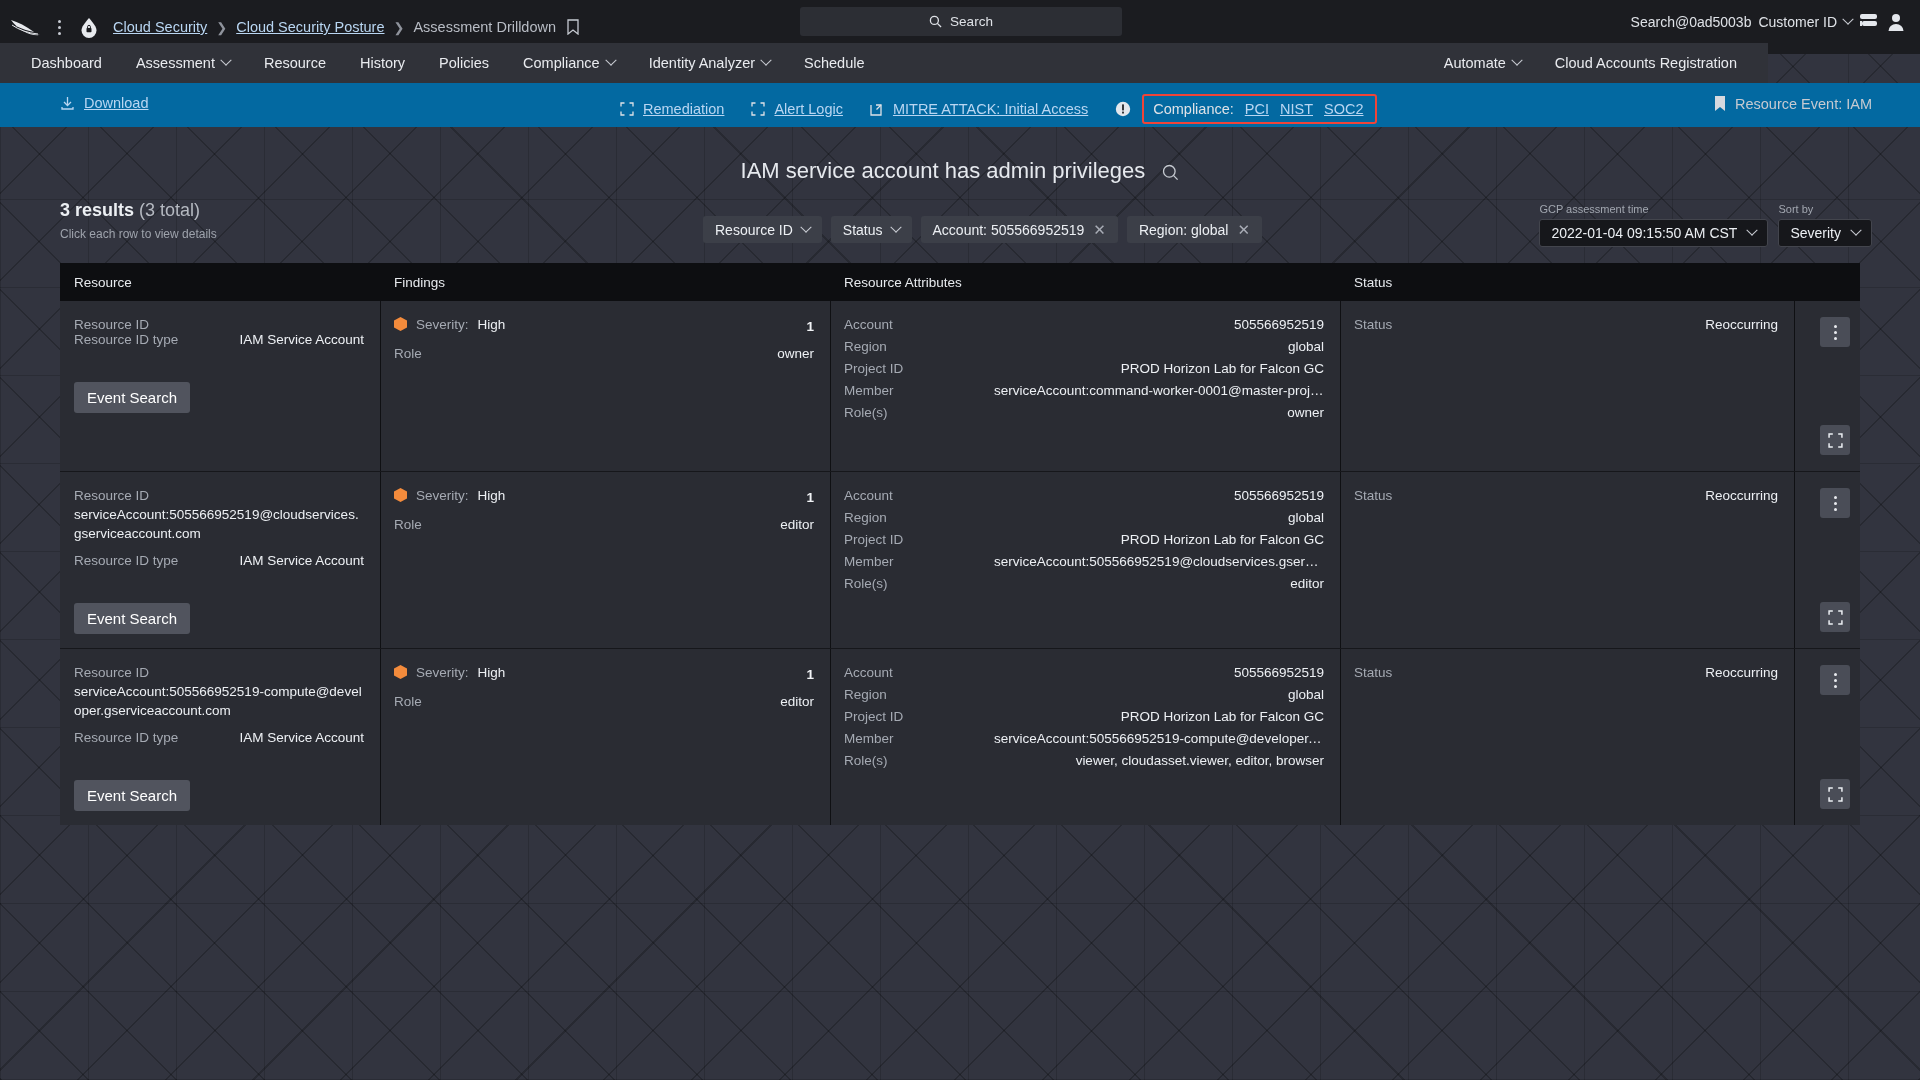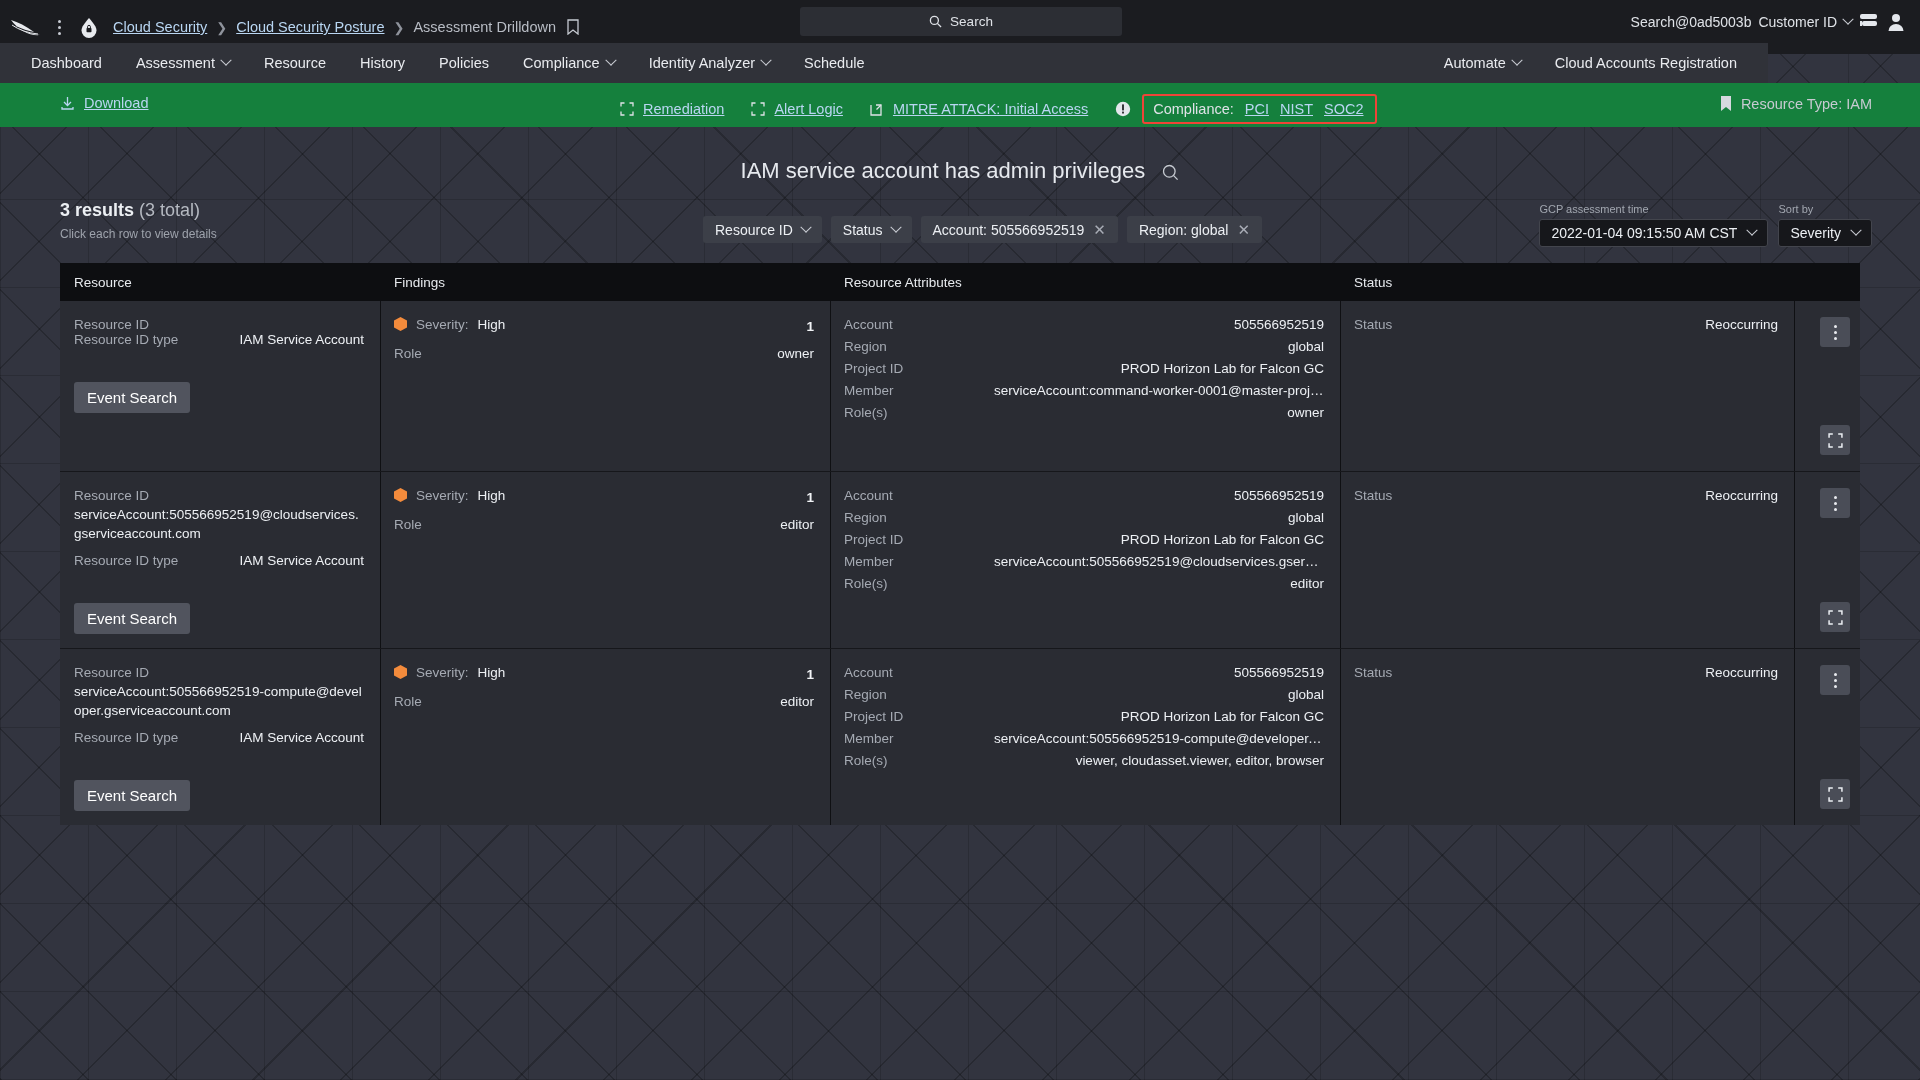--- a/index.html
+++ b/index.html
@@ -46,21 +46,21 @@
   
   .navbar{
     position:absolute; top:43px; left:0; width:1768px; height:40px;
     background:#303239; display:flex; align-items:center; z-index:6;
   }
   .nav-left{ display:flex; align-items:center; padding-left:14px; }
   .nav-right{ position:absolute; right:14px; display:flex; align-items:center; }
   .nav-item{ font-size:14.5px; color:#e9ebef; padding:0 17px; display:flex; align-items:center; gap:7px; height:40px; line-height:40px; white-space:nowrap;}
 
   
-  .toolbar{ position:absolute; top:83px; left:0; width:1920px; height:44px; background:#15803d; z-index:5;}
+  .toolbar{ position:absolute; top:83px; left:0; width:1920px; height:44px; background:#0369a1; z-index:5;}
   .dl{ position:absolute; left:60px; top:12px; display:flex; align-items:center; gap:9px; font-size:14.5px; color:#b9d6f2; }
   .dl span{ text-decoration:underline; }
   .tb-center{ position:absolute; left:620px; top:11px; display:flex; align-items:center; gap:0; }
   .tb-link{ display:flex; align-items:center; gap:9px; font-size:14.5px; color:#b9d6f2; margin-right:27px; white-space:nowrap;}
   .tb-link span{ text-decoration:underline; }
   .compliance-wrap{
     display:flex; align-items:center; gap:11px;
     border:2px solid #f04438; border-radius:3px;
     padding:5px 11px 5px 9px; margin-left:-1px;
   }
@@ -262,21 +262,21 @@
       <a>PCI</a>
       <a>NIST</a>
       <a>SOC2</a>
     </div>
   </div>
 
   <div class="restype">
     <svg width="12" height="16" viewBox="0 0 12 16">
         <path d="M1 0 h10 v15 l-5-4 -5 4 Z" fill="#d6d9df"></path>
       </svg>
-    <span>Resource Type: IAM</span>
+    <span>Resource Event: IAM</span>
   </div>
 </div>
 
 <div class="ptitle">
   <span>IAM service account has admin privileges</span>
   <svg class="mag" width="17" height="17" viewBox="0 0 17 17">
       <circle cx="7.3" cy="7.3" r="5.8" fill="none" stroke="#c6cad1" stroke-width="1.3"></circle>
       <line x1="11.4" y1="11.4" x2="15.6" y2="15.6" stroke="#c6cad1" stroke-width="1.3"></line>
     </svg>
 </div>

